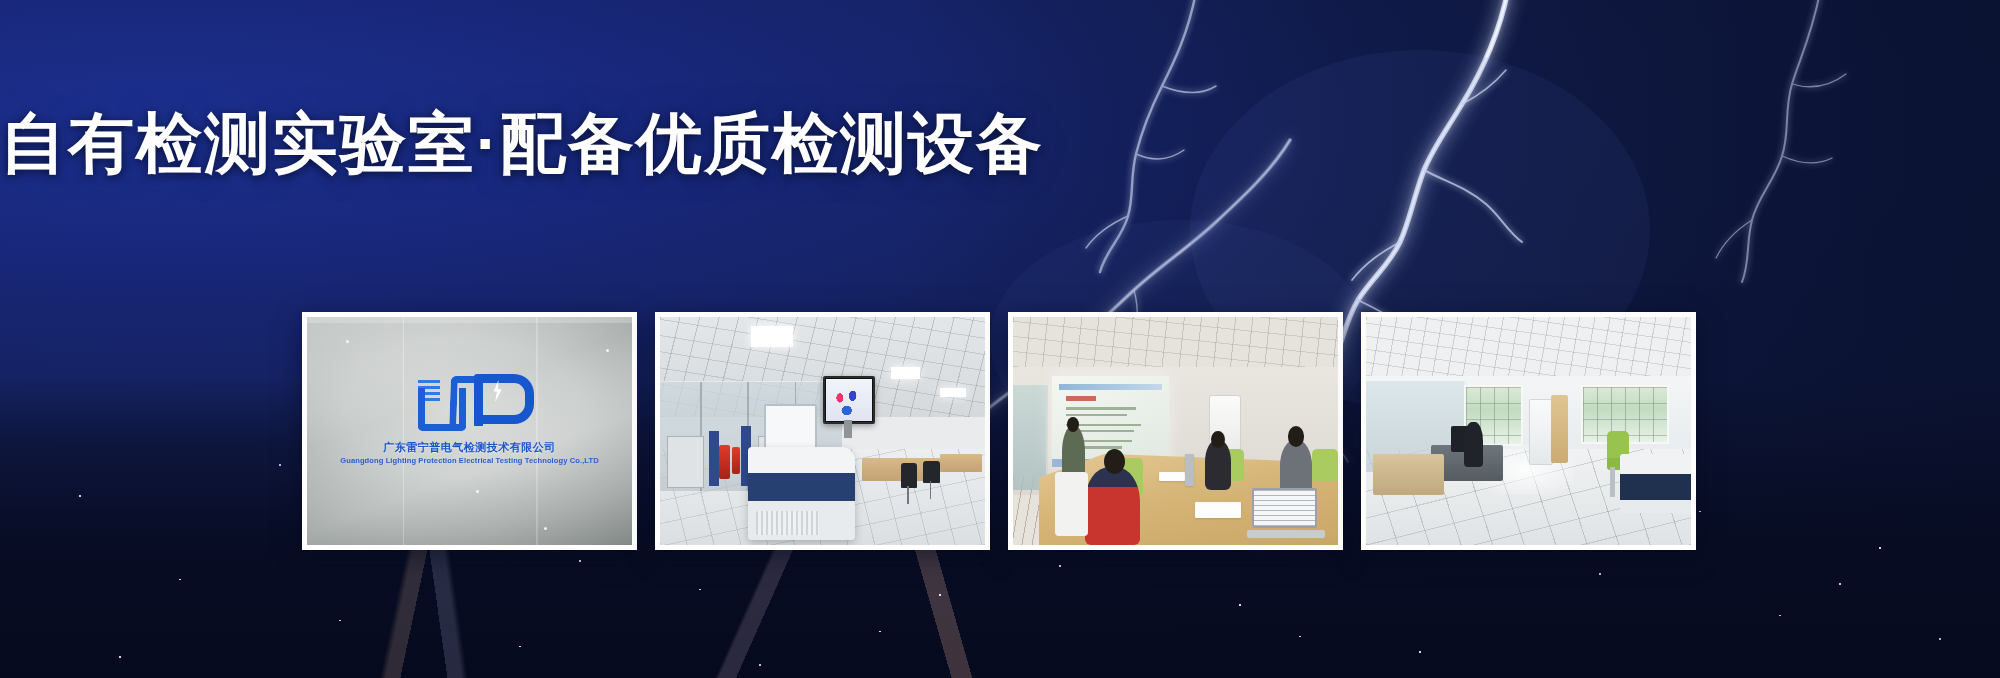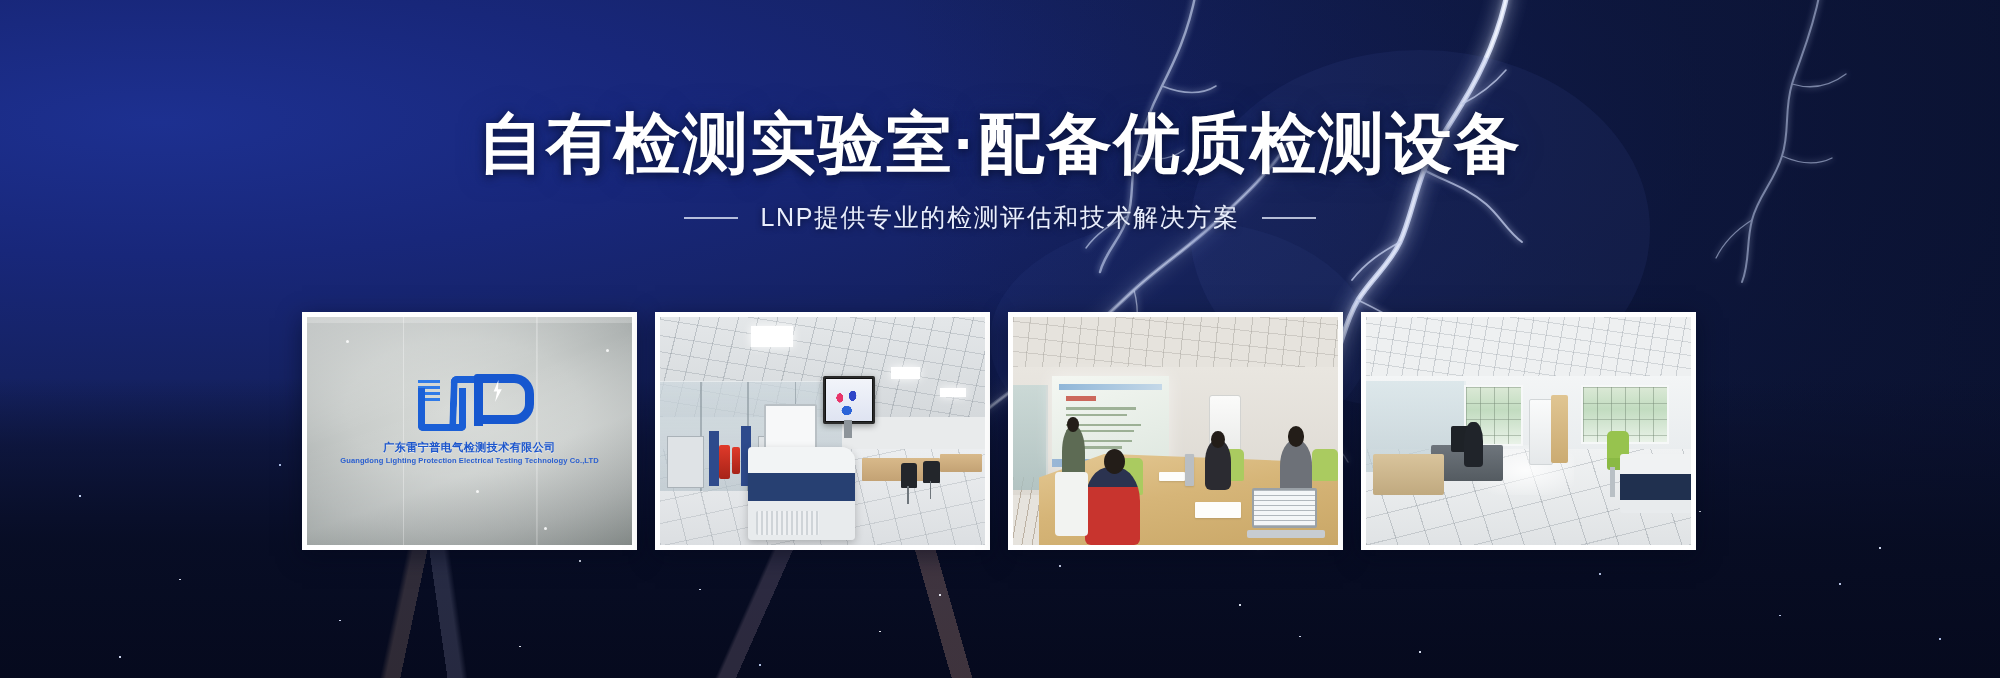--- a/index.html
+++ b/index.html
@@ -85,21 +85,21 @@
       linear-gradient(-78deg, transparent 0 78%, rgba(235,190,160,.6) 78% 78.7%, transparent 79% 100%);
   }
 
   
   .bolts{position:absolute; inset:0;}
   .bolts svg{position:absolute; inset:0; width:100%; height:100%;}
 
   
   .headline-wrap{
     position:absolute; left:0; right:0; top:108px;
-    text-align:center;
+    text-align:left;
   }
   .headline{
     color:#ffffff;
     font-size:66px;
     font-weight:bold;
     letter-spacing:2px;
     line-height:1.08;
     margin:0;
     text-shadow:0 2px 10px rgba(4,10,34,.75), 0 0 26px rgba(20,40,110,.55);
   }
@@ -472,25 +472,20 @@
     </svg>
   </div>
 
   <div class="city">
     <div class="city-streaks"></div>
     <div class="city-lights"></div>
   </div>
 
   <div class="headline-wrap">
     <h1 class="headline">自有检测实验室·配备优质检测设备</h1>
-    <div class="subline">
-      <span class="dash"></span>
-      <span class="sub-text">LNP提供专业的检测评估和技术解决方案</span>
-      <span class="dash"></span>
-    </div>
   </div>
 
   <div class="strip">
 
     <div class="frame">
       <div class="photo p1">
         <div class="glasslines"></div>
         <div class="sheen"></div>
         <div class="spark" style="left:12%;top:10%;"></div>
         <div class="spark" style="left:52%;top:76%;"></div>

